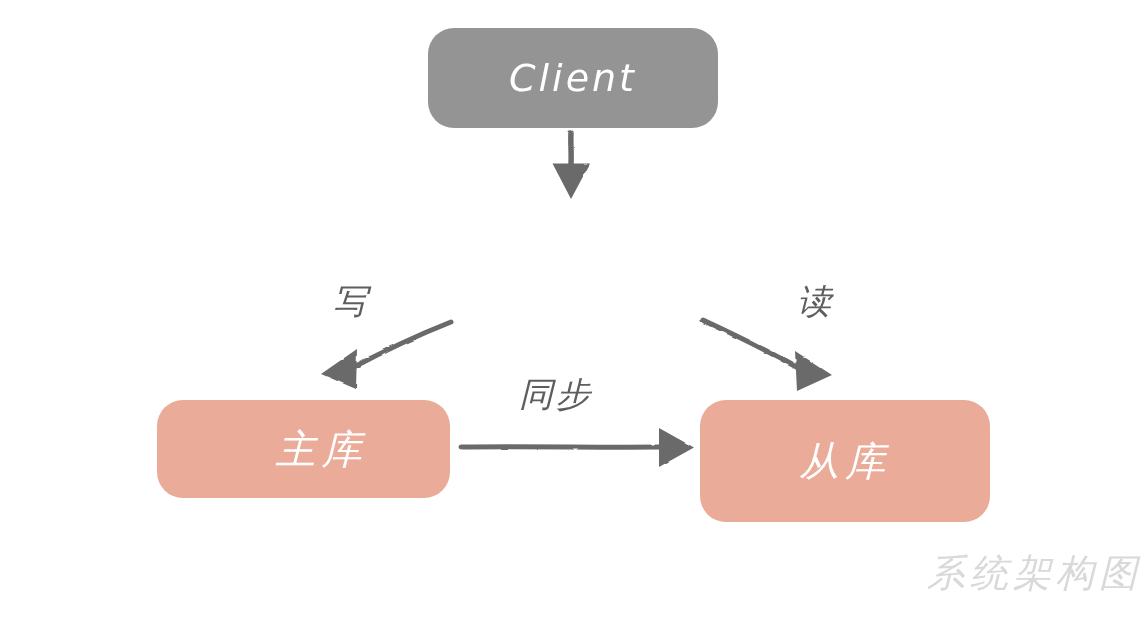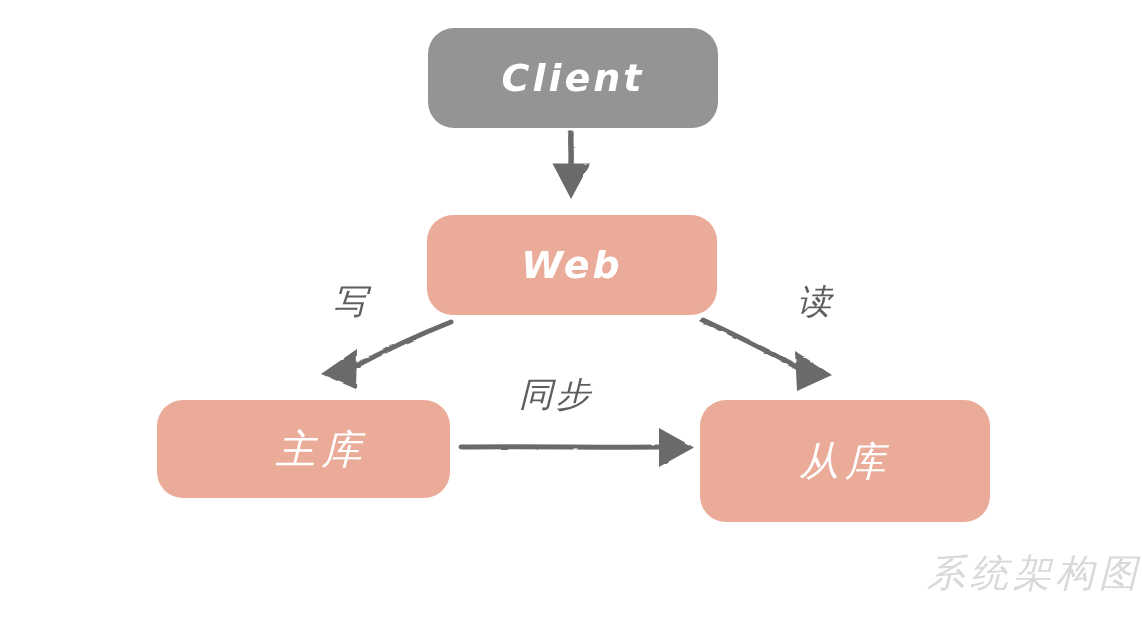--- a/index.html
+++ b/index.html
@@ -33,21 +33,21 @@
   }
   .node-label {
     display: block;
     line-height: 1;
     letter-spacing: 2px;
   }
   .label-latin {
     font-family: "DejaVu Sans", sans-serif;
     font-size: 38px;
     font-style: italic;
-    font-weight: 700;
+    font-weight: 400;
     letter-spacing: 3px;
   }
   .label-cjk {
     font-family: "DejaVu Sans", sans-serif;
     font-size: 40px;
     font-style: italic;
     font-weight: 400;
     letter-spacing: 6px;
   }
   #node-client {
@@ -159,23 +159,20 @@
     <g filter="url(#rough)">
       <path d="M461 447 C 530 446.2, 600 447.6, 662 447" stroke="#6a6a6a" stroke-width="5" fill="none" stroke-linecap="round"></path>
       <path d="M659 428 L659 467 L694 447.5 Z" fill="#6a6a6a"></path>
     </g>
   </svg>
 
   <div class="node" id="node-client">
     <span class="node-label label-latin">Client</span>
   </div>
 
-  <div class="node" id="node-web">
-    <span class="node-label label-latin">Web</span>
-  </div>
 
   <div class="node" id="node-master">
     <span class="node-label label-cjk">主库</span>
   </div>
 
   <div class="node" id="node-slave">
     <span class="node-label label-cjk">从库</span>
   </div>
 
   <div class="edge-label" id="edge-label-write">写</div>

